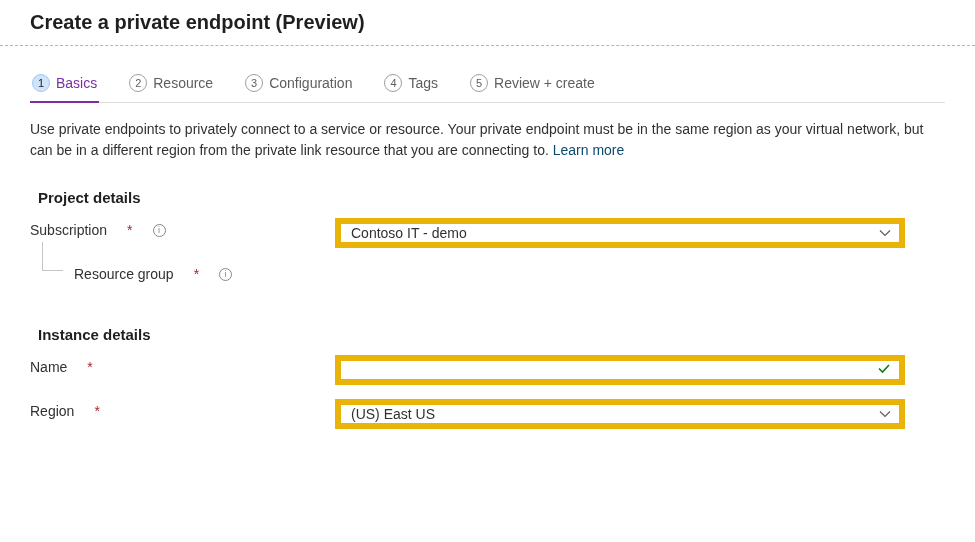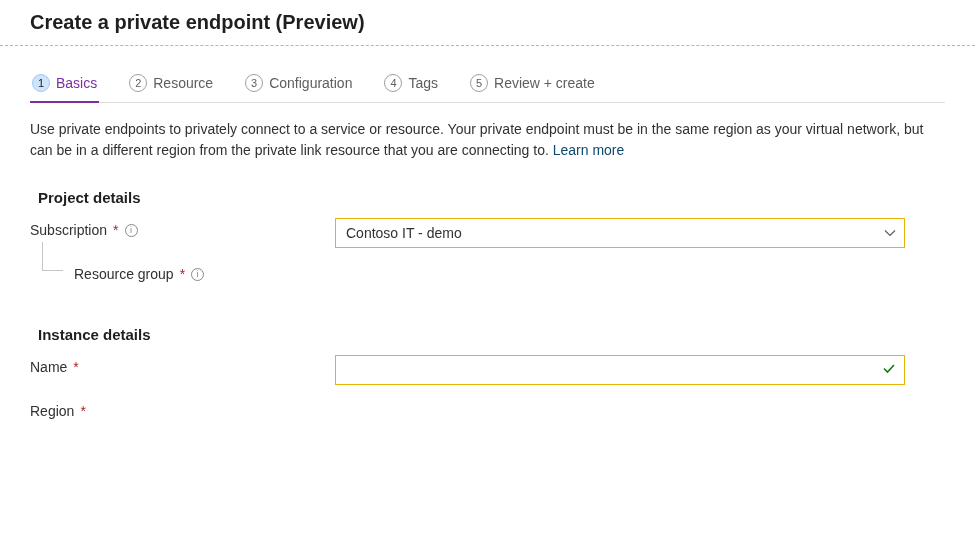--- a/index.html
+++ b/index.html
@@ -88,21 +88,21 @@
   }
   .row {
     display: flex;
     align-items: flex-start;
     margin-bottom: 14px;
   }
   .label-col {
     width: 305px;
     display: flex;
     align-items: center;
-    gap: 6px;
+    gap: 20px;
     padding-top: 4px;
     font-size: 14px;
   }
   .label-indent {
     position: relative;
     padding-left: 44px;
   }
   .label-indent::before {
     content: "";
     position: absolute;
@@ -125,21 +125,21 @@
     color: #8a8886;
     font-style: normal;
     line-height: 1;
   }
   .field-col {
     flex: 0 0 570px;
   }
   .select-box, .text-input {
     width: 100%;
     height: 30px;
-    border: 1px solid #eab308;
+    border: 6px solid #eab308;
     font-family: inherit;
     font-size: 14px;
     padding: 0 30px 0 10px;
     background: #fff;
     color: #323130;
     display: flex;
     align-items: center;
     position: relative;
   }
   .select-box { cursor: pointer; }
@@ -247,15 +247,25 @@
         </span>
       </div>
     </div>
   </div>
 
   <div class="row">
     <div class="label-col">
       <span>Region</span>
       <span class="req">*</span>
     </div>
+    <div class="field-col">
+      <div class="select-box">
+        <span>(US) East US</span>
+        <span class="chevron">
+          <svg width="12" height="12" viewBox="0 0 12 12">
+              <path d="M1 3.5 L6 8.5 L11 3.5" stroke="#605e5c" stroke-width="1.2" fill="none"></path>
+            </svg>
+        </span>
+      </div>
+    </div>
   </div>
 
 </div>
 
 </body></html>

